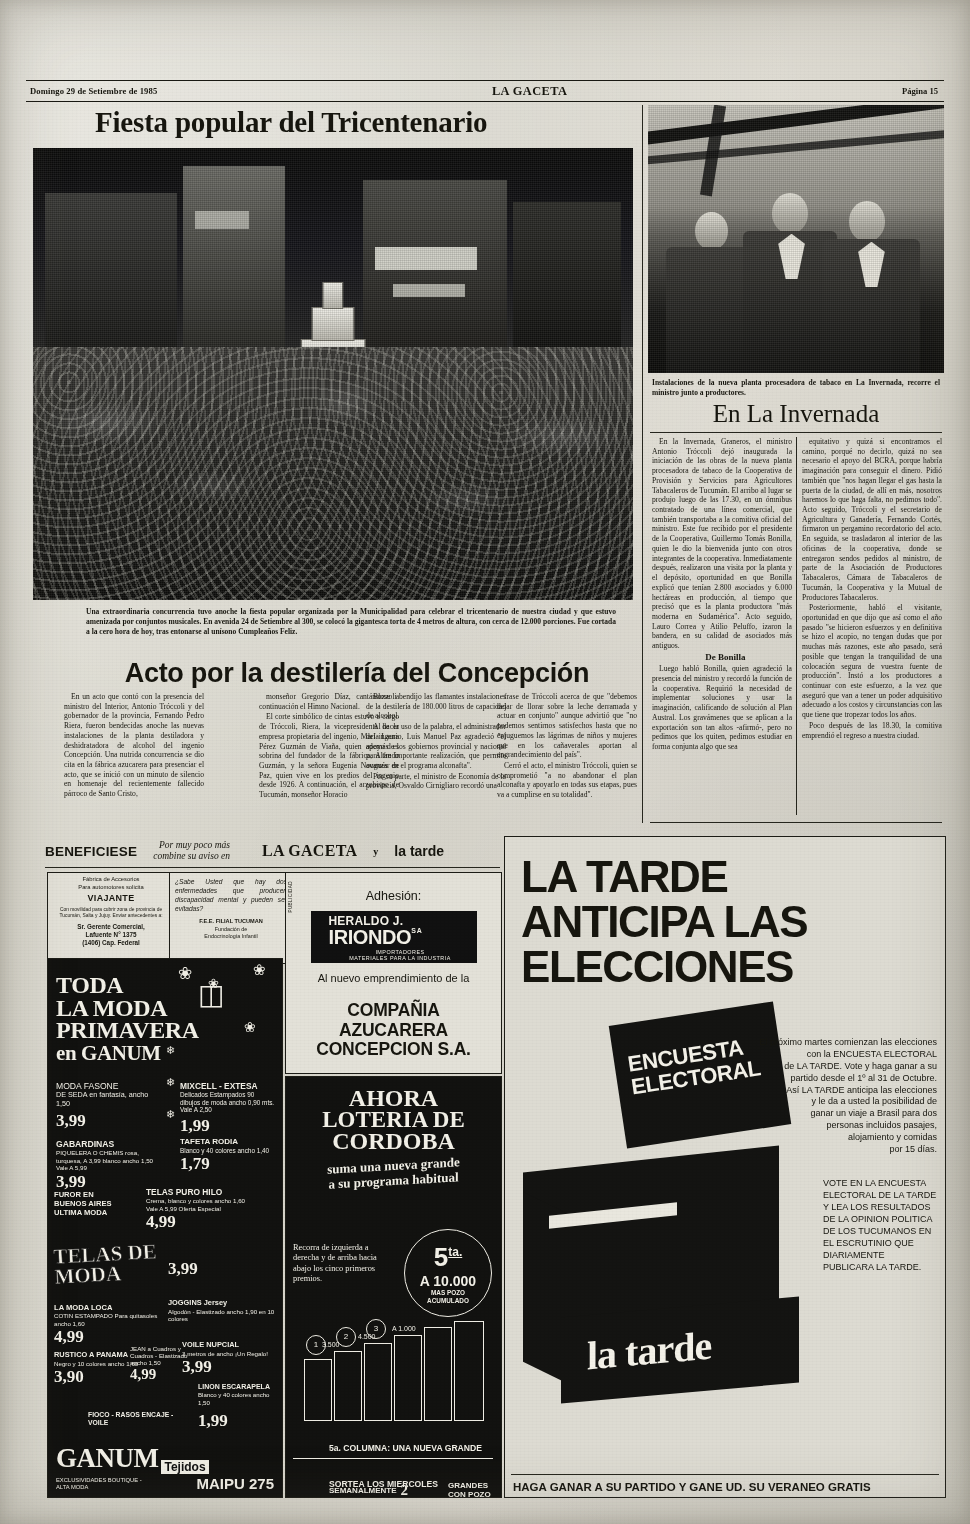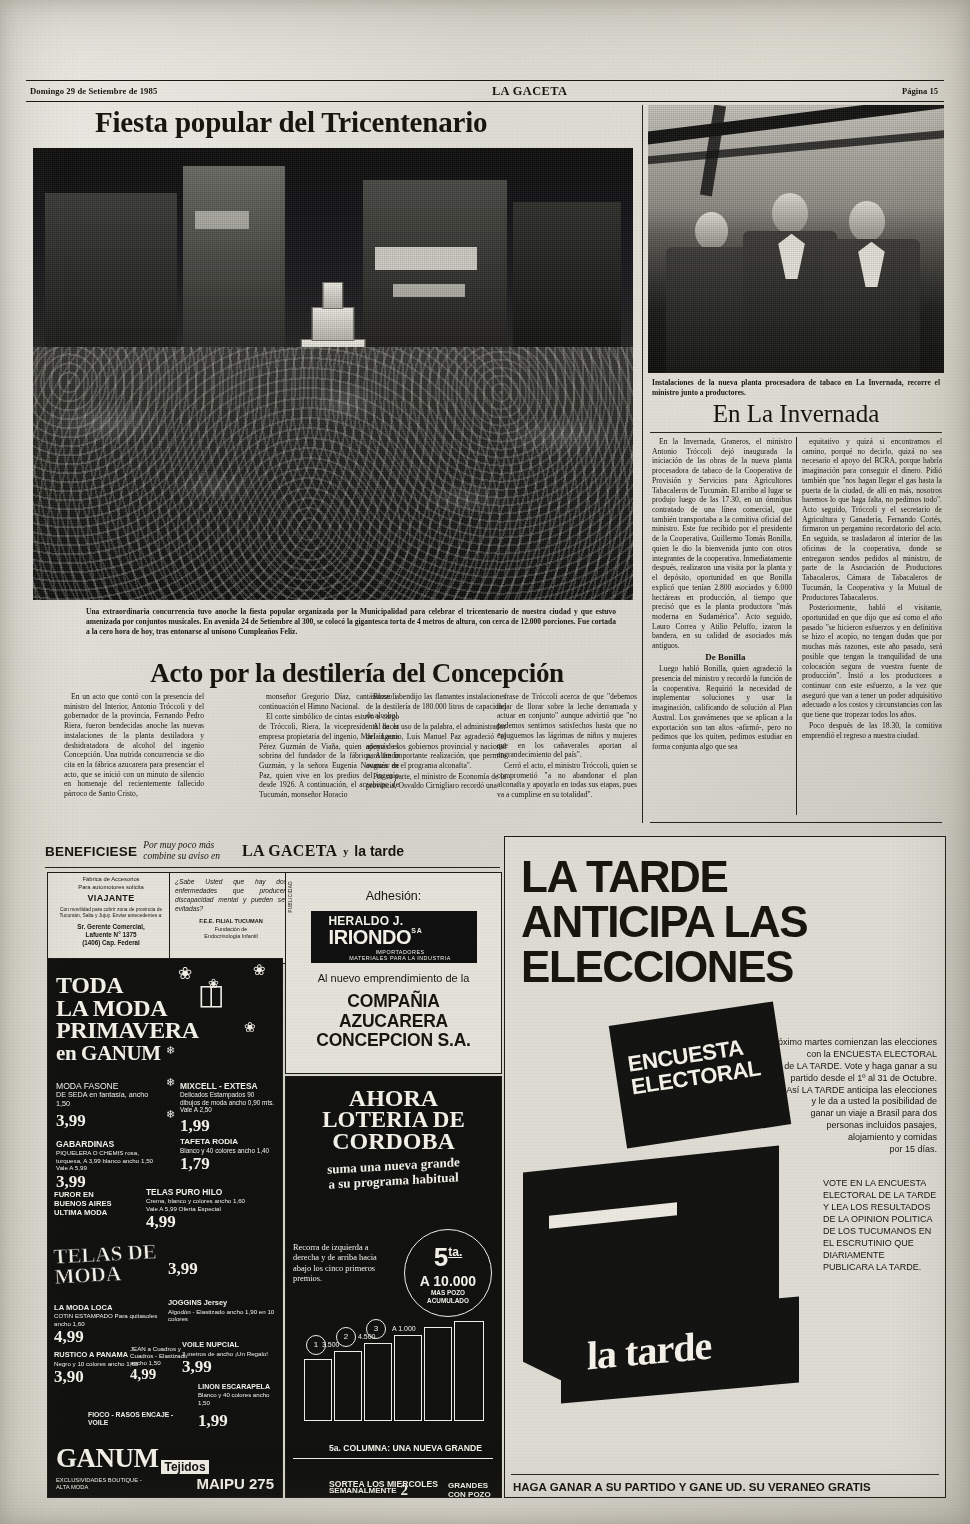--- a/index.html
+++ b/index.html
@@ -28,21 +28,21 @@
     display:flex;align-items:center;justify-content:space-between;
     font-family:"Liberation Serif",serif;}
   .mh-date{font-size:8.6px;font-weight:700;letter-spacing:.1px;padding-left:4px;}
   .mh-title{font-size:12.4px;font-weight:700;letter-spacing:.4px;}
   .mh-page{font-size:8.6px;font-weight:700;padding-right:6px;}
 
   
   .hl-fiesta{position:absolute;left:95px;top:106px;font-size:29px;font-weight:700;
     letter-spacing:-.2px;font-family:"Liberation Serif",serif;}
   .hl-acto{position:absolute;left:72px;top:658px;width:570px;text-align:center;
-    font-size:27px;font-weight:700;font-family:Liberation Serif, serif;letter-spacing:-.3px;}
+    font-size:27px;font-weight:700;font-family:Liberation Sans, sans-serif;letter-spacing:-.3px;}
   .hl-invernada{position:absolute;left:650px;top:400px;width:292px;text-align:center;
     font-size:25px;font-weight:400;font-family:"Liberation Serif",serif;}
 
   
   .photo{position:absolute;overflow:hidden;background:#2a2a26;}
   #photo-fiesta{left:33px;top:148px;width:600px;height:452px;}
   #photo-planta{left:648px;top:105px;width:296px;height:268px;}
   .ph-noise{position:absolute;inset:0;
     background-image:
       repeating-linear-gradient(0deg, rgba(255,255,255,.05) 0 1px, rgba(0,0,0,.10) 1px 2px),
@@ -101,21 +101,21 @@
   .col{position:absolute;font-size:7.6px;line-height:1.28;text-align:justify;
     hyphens:auto;-webkit-hyphens:auto;}
   .col p{margin:0 0 1px 0;text-indent:7px;}
   .subh{text-align:center;font-weight:700;font-size:9px;margin:4px 0 2px;text-indent:0;}
 
   
   .adzone{position:absolute;left:45px;top:836px;width:900px;height:660px;}
   .adbox{position:absolute;border:1.4px solid #1d1d17;background:#e3e1d8;}
   .ink{background:#121210;color:#f2f0e7;}
 
-  .ben-bar{position:absolute;left:0;top:0;width:455px;height:30px;display:flex;align-items:center;gap:6px;}
+  .ben-bar{position:absolute;left:0;top:0;width:455px;height:30px;display:flex;align-items:center;gap:16px;text-align:right;}
   .ben-1{font-family:"Liberation Sans",sans-serif;font-weight:700;font-size:13.5px;letter-spacing:.2px;}
   .ben-2{font-family:"Liberation Serif",serif;font-style:italic;font-size:9.5px;line-height:1.12;}
   .ben-3{font-family:"Liberation Serif",serif;font-weight:700;font-size:16px;letter-spacing:.3px;}
   .ben-4{font-family:"Liberation Sans",sans-serif;font-weight:700;font-size:14px;}
   .ben-y{font-size:10px;font-weight:700;}
 
   .tiny{font-family:"Liberation Sans",sans-serif;font-size:5.8px;line-height:1.3;text-align:center;}
   .tiny b{font-size:9px;letter-spacing:.3px;}
 
   .vert{writing-mode:vertical-rl;transform:rotate(180deg);font-size:4.6px;
@@ -124,21 +124,21 @@
   .adh{font-family:"Liberation Sans",sans-serif;font-size:12.5px;text-align:center;}
   .iri-wrap{position:relative;width:166px;margin:8px auto 0;}
   .iri-bar{position:absolute;left:0;top:0;width:15px;height:100%;background:#111;}
   .iri-box{margin-left:13px;background:#111;color:#f3f1e8;padding:3px 5px 2px;}
   .iri-1{font-family:"Liberation Sans",sans-serif;font-weight:700;font-size:12px;letter-spacing:.2px;}
   .iri-2{font-family:"Liberation Sans",sans-serif;font-weight:700;font-size:20px;letter-spacing:-.4px;line-height:.95;}
   .iri-sa{font-size:7px;line-height:.85;display:inline-block;vertical-align:top;}
   .iri-3{font-family:"Liberation Sans",sans-serif;font-size:5.4px;text-align:center;letter-spacing:.5px;}
   .nuevo{font-family:"Liberation Sans",sans-serif;font-size:11px;text-align:center;margin-top:9px;}
   .comp{font-family:"Liberation Sans",sans-serif;font-weight:700;font-size:17.5px;
-    text-align:center;line-height:1.12;margin-top:8px;letter-spacing:-.2px;}
+    text-align:center;line-height:1.12;margin-top:17px;letter-spacing:-.2px;}
 
   .ganum-h{font-family:"Liberation Serif",serif;font-weight:700;font-size:24px;line-height:.94;letter-spacing:-.4px;}
   .ganum-en{font-size:21px;}
   .flower{position:absolute;color:#f0eee5;line-height:1;}
   .price{font-family:"Liberation Serif",serif;font-weight:700;font-size:17px;}
   .itemt{font-family:"Liberation Sans",sans-serif;font-size:7.2px;line-height:1.2;}
   .telas{font-family:"Liberation Serif",serif;font-weight:700;font-size:21px;line-height:.95;
     -webkit-text-stroke:.6px #111;}
   .ganum-foot{font-family:"Liberation Serif",serif;font-weight:700;font-size:27px;letter-spacing:-.5px;}
 

